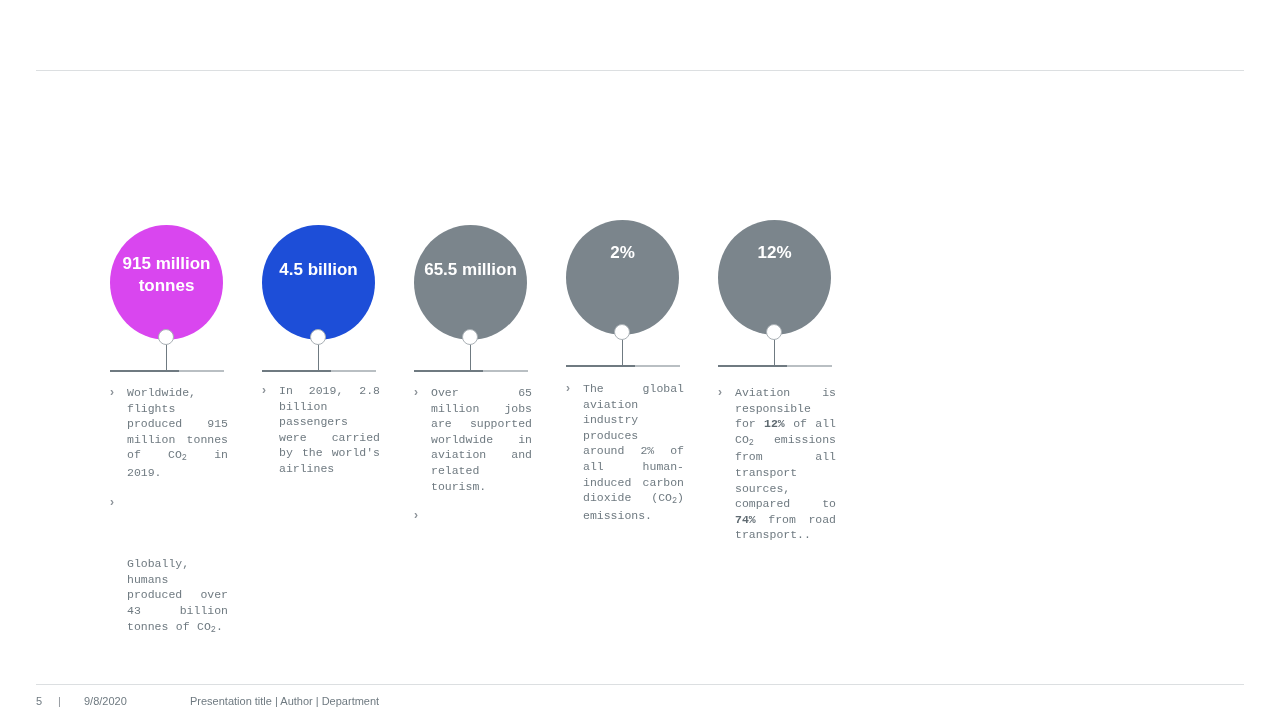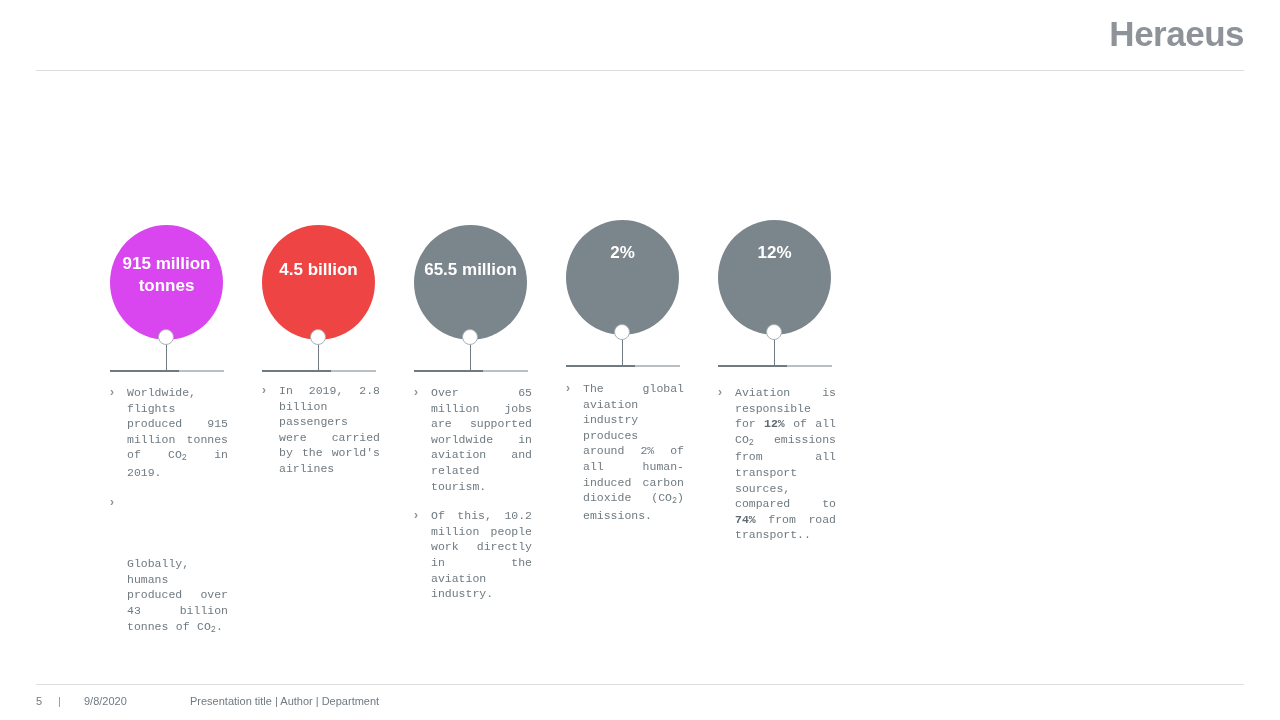--- a/index.html
+++ b/index.html
@@ -192,21 +192,20 @@
     top: 11px;
     font-size: 11px;
     color: #6f7a81;
     text-align: center;
   }
 </style>
 </head>
 <body>
 
 <div id="slide-header">
-  <div id="brand-logo">Heraeus</div>
   <div id="header-rule"></div>
 </div>
 
 <div id="infographic">
     <div class="info-column" style="left: 0px;">
       <div class="balloon-wrap">
         <div class="balloon" style="top: 10px; background: #d946ef;">
           <div class="balloon-label" style="padding-top: 28px;">915 million tonnes</div>
         </div>
         <div class="pin-stem" style="top: 116px; height: 39px;"></div>
@@ -220,21 +219,21 @@
           <span class="bullet-text">Worldwide, flights produced 915 million tonnes of CO<sub>2</sub> in 2019.</span>
         </div>
         <div class="bullet-item marker-own-line">
           <span class="bullet-marker">›</span>
           <span class="bullet-text">Globally, humans produced over 43 billion tonnes of CO<sub>2</sub>.</span>
         </div>
       </div>
     </div>
     <div class="info-column" style="left: 152px;">
       <div class="balloon-wrap">
-        <div class="balloon" style="top: 10px; background: #ef4444;">
+        <div class="balloon" style="top: 10px; background: #1d4ed8;">
           <div class="balloon-label" style="padding-top: 34px;">4.5 billion</div>
         </div>
         <div class="pin-stem" style="top: 116px; height: 39px;"></div>
         <div class="pin-dot" style="top: 114px;"></div>
         <div class="base-line-dark" style="top: 155px;"></div>
         <div class="base-line-light" style="top: 155px; left: 69px;"></div>
       </div>
       <div class="bullets" style="top: 168px;">
         <div class="bullet-item">
           <span class="bullet-marker">›</span>
@@ -252,21 +251,20 @@
         <div class="base-line-dark" style="top: 155px;"></div>
         <div class="base-line-light" style="top: 155px; left: 69px;"></div>
       </div>
       <div class="bullets" style="top: 170px;">
         <div class="bullet-item">
           <span class="bullet-marker">›</span>
           <span class="bullet-text">Over 65 million jobs are supported worldwide in aviation and related tourism.</span>
         </div>
         <div class="bullet-item">
           <span class="bullet-marker">›</span>
-          <span class="bullet-text">Of this, 10.2 million people work directly in the aviation industry.</span>
         </div>
       </div>
     </div>
     <div class="info-column" style="left: 456px;">
       <div class="balloon-wrap">
         <div class="balloon" style="top: 5px; background: rgb(123, 133, 140);">
           <div class="balloon-label" style="padding-top: 22px;">2%</div>
         </div>
         <div class="pin-stem" style="top: 111px; height: 39px;"></div>
         <div class="pin-dot" style="top: 109px;"></div>

